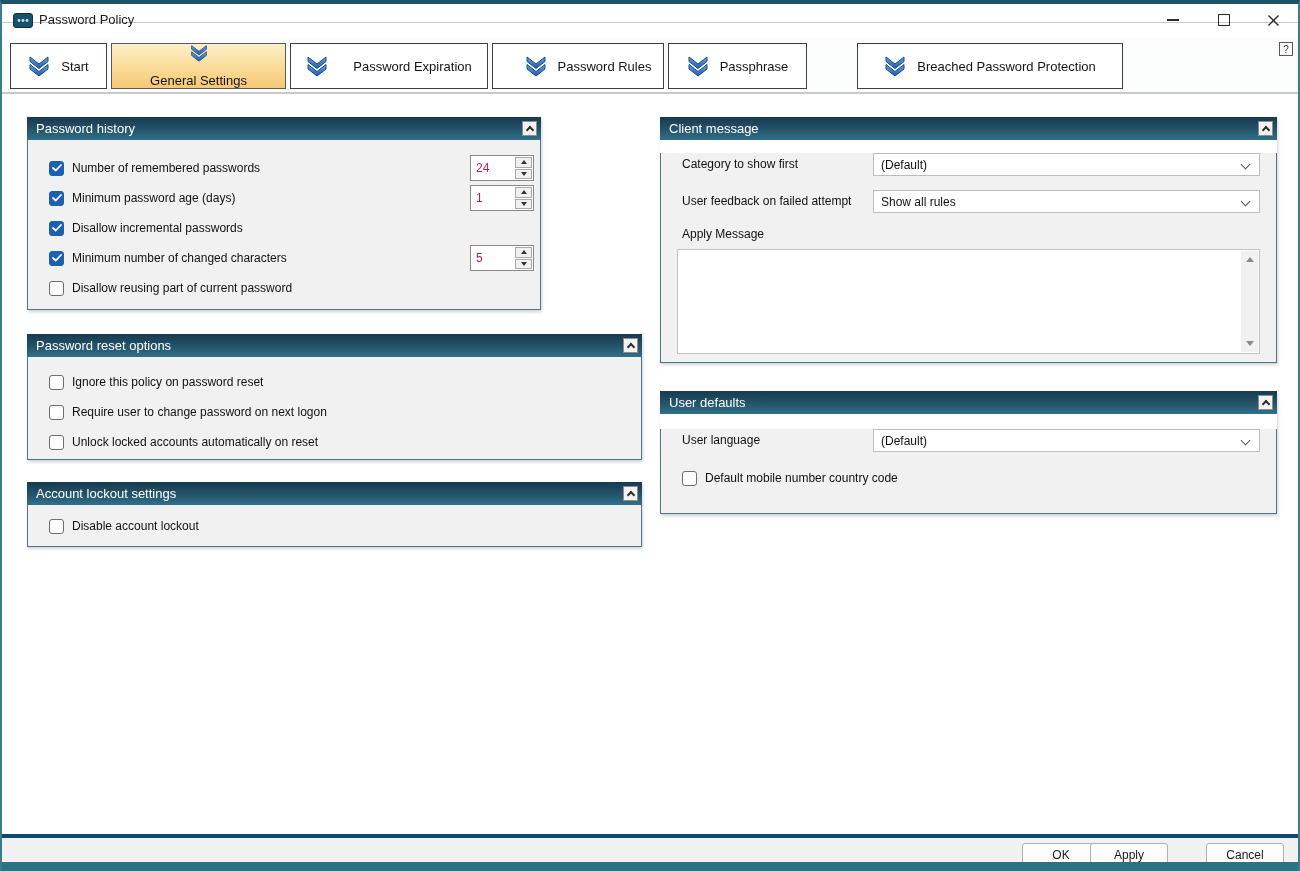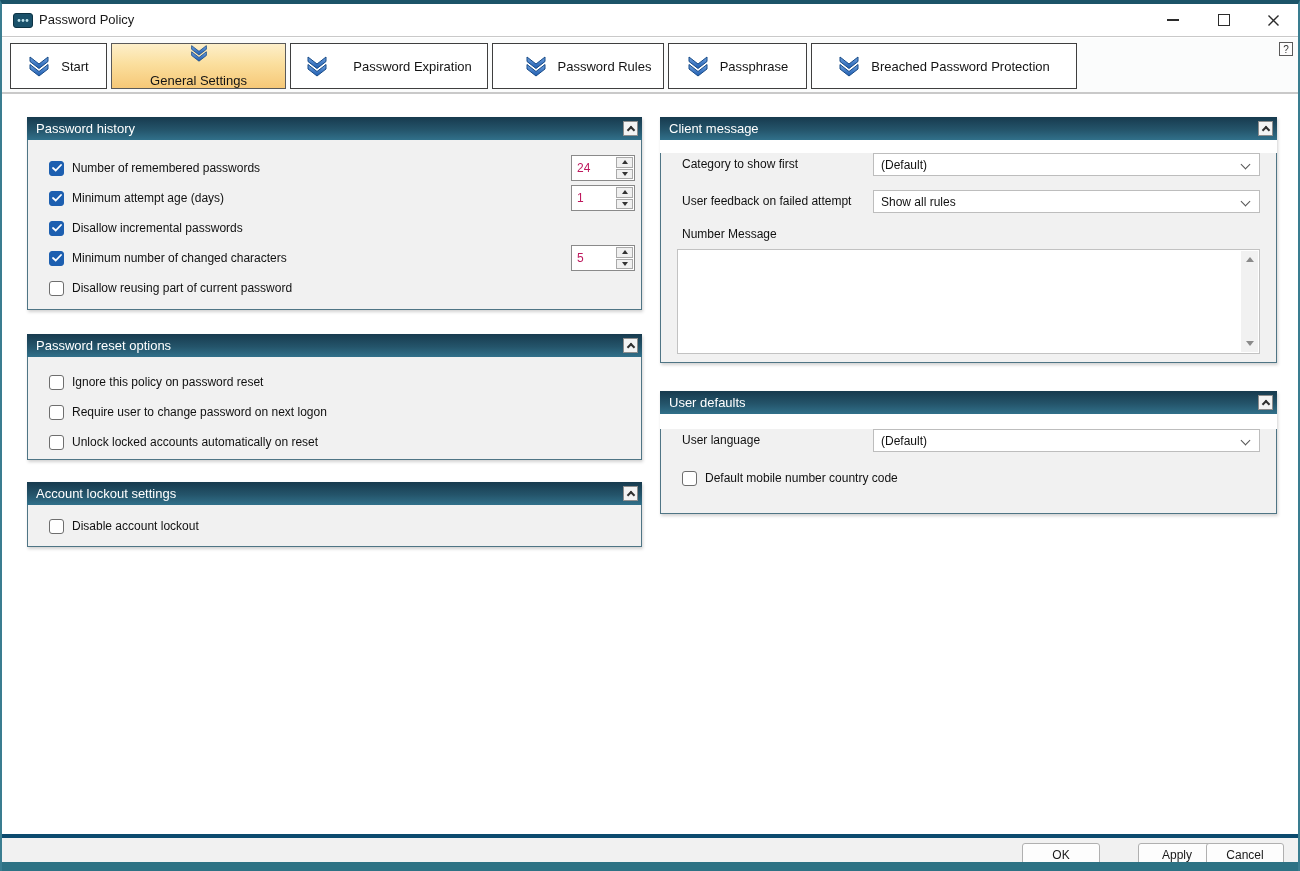--- a/index.html
+++ b/index.html
@@ -3,21 +3,21 @@
 <meta charset="utf-8">
 <style>
   * { margin:0; padding:0; box-sizing:border-box; }
   body { font-family:"Liberation Sans", sans-serif; background:#888; }
   #window {
     position:relative; width:1300px; height:871px; background:#fff;
     border-top:4px solid #1c5468; border-left:2px solid #3a7d90; border-right:2px solid #3a7d90;
     overflow:hidden;
   }
   
-  .titlebar { position:absolute; top:0; left:0; right:0; height:33px; background:#fff; border-bottom:1px solid #c9c9c9; }
+  .titlebar { position:absolute; top:0; left:0; right:0; height:19px; background:#fff; border-bottom:1px solid #c9c9c9; }
   .app-icon { position:absolute; left:11px; top:9px; }
   .title-text { position:absolute; left:37px; top:8px; font-size:13px; color:#1a1a1a; }
   .win-btn { position:absolute; top:1px; width:34px; height:30px; display:flex; align-items:center; justify-content:center; cursor:default; }
   .min-glyph { width:12px; height:0; border-top:2px solid #2b2b2b; }
   .max-glyph { width:12px; height:12px; border:1.6px solid #2b2b2b; }
   
   .tabstrip { position:absolute; top:34px; left:0; right:0; height:56px; background:#fbfcfc; border-bottom:2px solid #c9c9c9; }
   .tab { position:absolute; top:5px; height:46px; background:#fff; border:1.5px solid #3f3f3f; display:flex; align-items:center; justify-content:center; gap:11px; cursor:pointer; }
   .tab.active { background:linear-gradient(180deg,#fdefca 0%,#fbdf9e 45%,#f6c877 100%); border-color:#5a5a5a;flex-direction:column; }
   .tab-label { font-size:13px; color:#141414; }
@@ -121,33 +121,33 @@
         </svg>
       <span class="tab-label">Password Rules</span>
     </div>
     <div class="tab" style="left:666px; width:139px;">
       <svg width="22" height="22" viewBox="0 0 22 22">
           <path d="M2 2 L11 9 L20 2 L20 6.5 L11 13.5 L2 6.5 Z" fill="url(#g1)" stroke="#174a87" stroke-width="1"></path>
           <path d="M2 9.5 L11 16.5 L20 9.5 L20 14 L11 21 L2 14 Z" fill="url(#g1)" stroke="#174a87" stroke-width="1"></path>
         </svg>
       <span class="tab-label">Passphrase</span>
     </div>
-    <div class="tab" style="left:809px; width:266px;">
+    <div class="tab" style="left:855px; width:266px;">
       <svg width="22" height="22" viewBox="0 0 22 22">
           <path d="M2 2 L11 9 L20 2 L20 6.5 L11 13.5 L2 6.5 Z" fill="url(#g1)" stroke="#174a87" stroke-width="1"></path>
           <path d="M2 9.5 L11 16.5 L20 9.5 L20 14 L11 21 L2 14 Z" fill="url(#g1)" stroke="#174a87" stroke-width="1"></path>
         </svg>
       <span class="tab-label">Breached Password Protection</span>
     </div>
     <div class="help-btn">?</div>
   </div>
 
   <div class="content">
 
-    <div class="group" style="left:25px; top:21px; width:615px;">
+    <div class="group" style="left:25px; top:21px; width:514px;">
       <div class="group-header">
         <span>Password history</span>
         <span class="collapse-box">
             <span class="chev-up"></span>
           </span>
       </div>
       <div class="group-body" style="height:170px; padding-top:13px;">
         <div class="row">
           <span class="cb checked">
               <svg width="10" height="8" viewBox="0 0 10 8">
@@ -166,21 +166,21 @@
                 </span>
             </span>
           </span>
         </div>
         <div class="row">
           <span class="cb checked">
               <svg width="10" height="8" viewBox="0 0 10 8">
                 <path d="M1 4 L3.7 6.5 L9 1" stroke="#fff" fill="none" stroke-width="1.8" stroke-linecap="round"></path>
               </svg>
             </span>
-          <span class="cb-label">Minimum attempt age (days)</span>
+          <span class="cb-label">Minimum password age (days)</span>
           <span class="spinner">
             <span class="spin-value">1</span>
             <span class="spin-btns">
               <span class="spin-btn">
                   <span class="tri-up"></span>
                 </span>
               <span class="spin-btn">
                   <span class="tri-down"></span>
                 </span>
             </span>
@@ -274,21 +274,21 @@
           </div>
         </div>
         <div class="field-row" style="margin-top:14px;">
           <span class="field-label">User feedback on failed attempt</span>
           <div class="dropdown">
             <span>Show all rules</span>
             <span class="dd-chev"></span>
           </div>
         </div>
         <div class="field-row" style="margin-top:10px;">
-          <span class="field-label">Number Message</span>
+          <span class="field-label">Apply Message</span>
         </div>
         <div class="field-row" style="margin-top:3px; height:105px;">
           <div class="textarea-wrap">
             <span style="font-size:12px; color:#111; padding:4px;"></span>
             <div class="fake-scrollbar">
               <div class="sb-arrow sb-up">
                   <span class="sb-tri-up"></span>
                 </div>
               <div class="sb-arrow sb-down">
                   <span class="sb-tri-down"></span>
@@ -318,18 +318,18 @@
           <span class="cb"></span>
           <span class="cb-label">Default mobile number country code</span>
         </div>
       </div>
     </div>
 
   </div>
 
   <div class="footer">
     <button class="footer-btn" style="left:1020px;">OK</button>
-    <button class="footer-btn" style="left:1088px;margin-left:48px;">Apply</button>
+    <button class="footer-btn" style="left:1088px;">Apply</button>
     <button class="footer-btn" style="left:1204px;">Cancel</button>
   </div>
   <div class="bottombar"></div>
 
 </div>
 
 </body></html>

